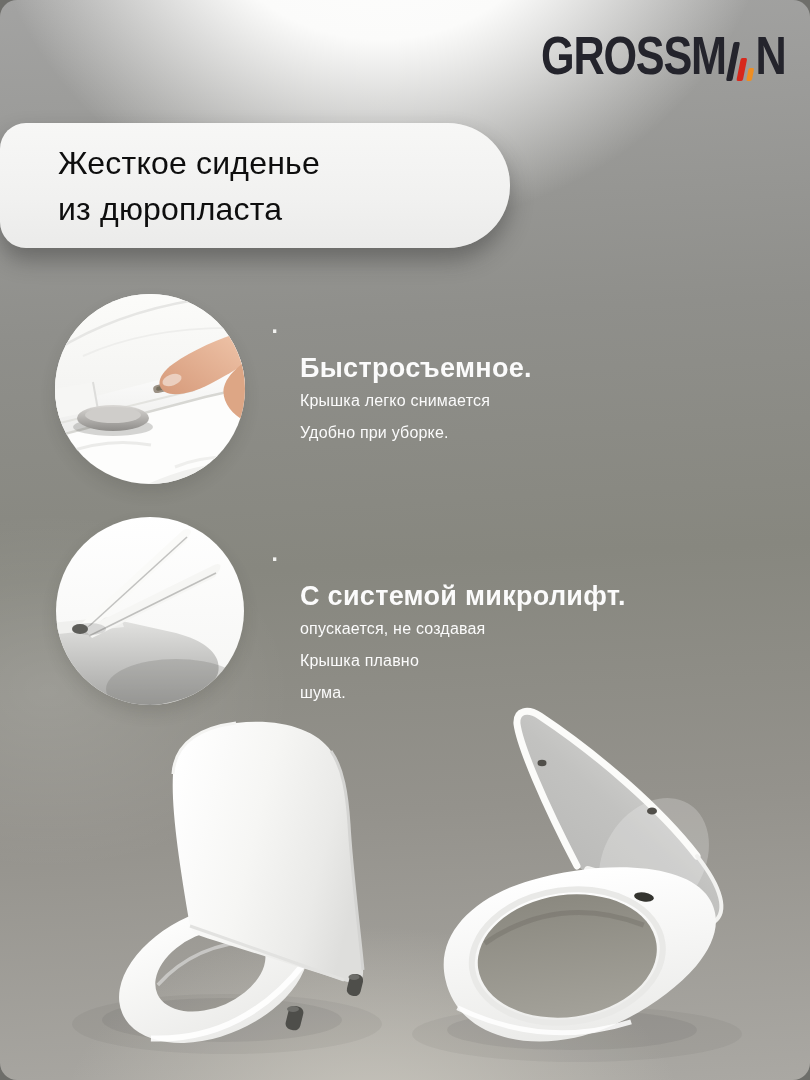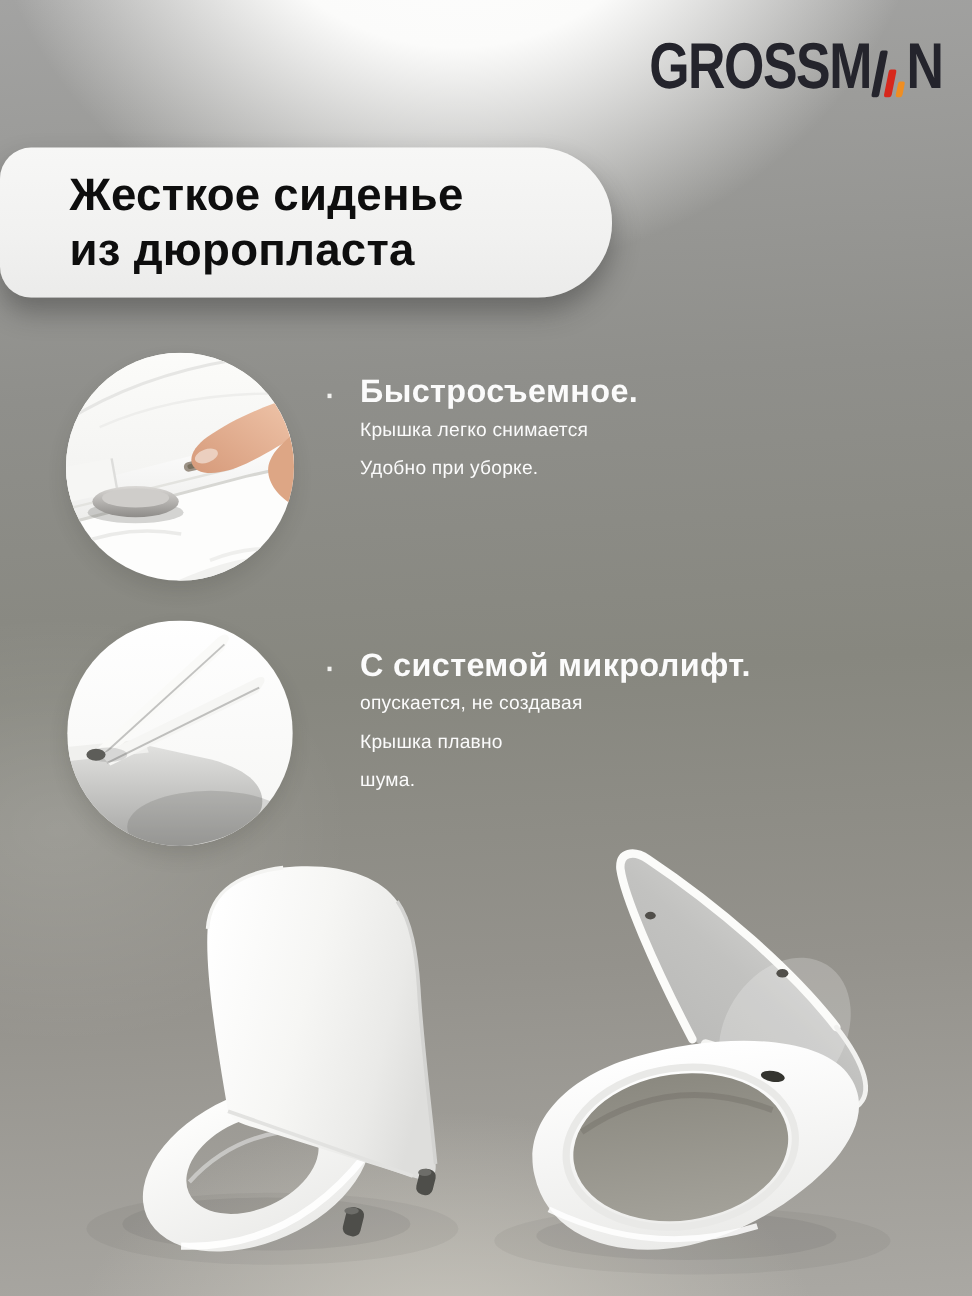--- a/index.html
+++ b/index.html
@@ -4,20 +4,21 @@
 <style>
   html,body{margin:0;padding:0;background:#6e6e6a;}
   .frame{
     position:relative;width:810px;height:1080px;overflow:hidden;
     font-family:"Liberation Sans",sans-serif;
     background:
       radial-gradient(68% 46% at 47% -12%, #ffffff 0%, #fbfbfa 34%, rgba(250,250,248,0) 72%),
       radial-gradient(55% 26% at 46% 104%, rgba(205,202,193,0.85) 0%, rgba(205,202,193,0) 70%),
       radial-gradient(40% 22% at 6% 64%, rgba(255,255,255,0.14) 0%, rgba(255,255,255,0) 75%),
       linear-gradient(177deg, #a3a3a2 0%, #8f8f8b 30%, #87877f 52%, #94928c 74%, #aaa8a3 100%);
+    border-radius: 17px;
   }
   
   .logo{
     position:absolute;left:541px;top:24px;height:58px;
     display:flex;align-items:flex-end;
     transform:scaleX(.8);transform-origin:left bottom;
     font-size:54px;font-weight:700;letter-spacing:-1.5px;color:#24242c;
     line-height:1;white-space:nowrap;
   }
   .logo-a{display:inline-flex;align-items:flex-end;height:39px;margin:0 3px 1px 5px;}
@@ -28,30 +29,30 @@
   
   .title-card{
     position:absolute;left:0;top:123px;width:510px;height:125px;
     background:linear-gradient(180deg,#f7f7f6 0%,#f1f1f0 60%,#ebebea 100%);
     border-radius:26px 62px 62px 26px;
     box-shadow:0 12px 22px rgba(38,38,36,0.38);
     display:flex;flex-direction:column;justify-content:center;
     padding-left:58px;box-sizing:border-box;
   }
   .title-card .t-line{
-    font-size:38px;font-weight:700;color:#0e0e0e;line-height:46px;letter-spacing:.2px;
+    font-size:32px;font-weight:400;color:#0e0e0e;line-height:46px;letter-spacing:.2px;
   }
   
   .feature-photo{
     position:absolute;border-radius:50%;overflow:hidden;
     box-shadow:0 8px 16px rgba(40,40,36,.14);
   }
   .photo-1{left:55px;top:294px;width:190px;height:190px;}
   .photo-2{left:56px;top:517px;width:188px;height:188px;}
-  .feature-text{position:absolute;left:300px;color:#fbfbfb;}
+  .feature-text{position:absolute;left:300px;color:#fbfbfb;margin-top:42px;}
   .ft-1{top:309px;}
   .ft-2{top:537px;}
   .feature-text .f-head{font-size:27px;font-weight:700;line-height:34px;letter-spacing:.3px;}
   .feature-text .f-line{font-size:16px;font-weight:400;line-height:32px;letter-spacing:.2px;}
   .bullet{
     position:absolute;left:269px;width:34px;text-align:left;
     font-size:34px;line-height:20px;color:#f2f2f0;
   }
   .bl-1{top:318px;}
   .bl-2{top:546px;}

